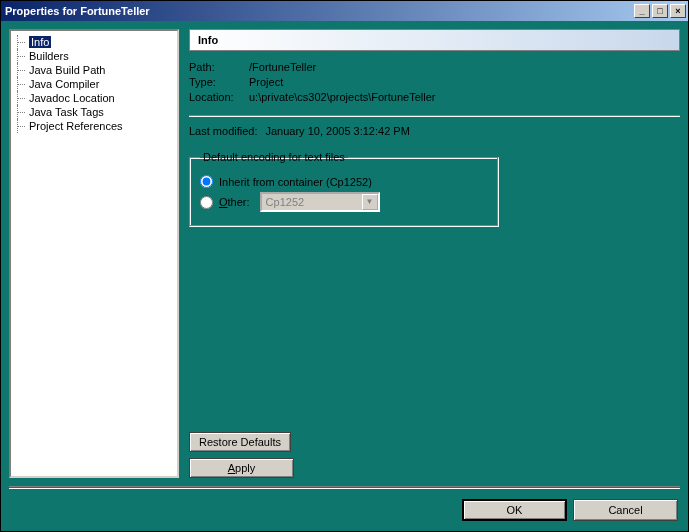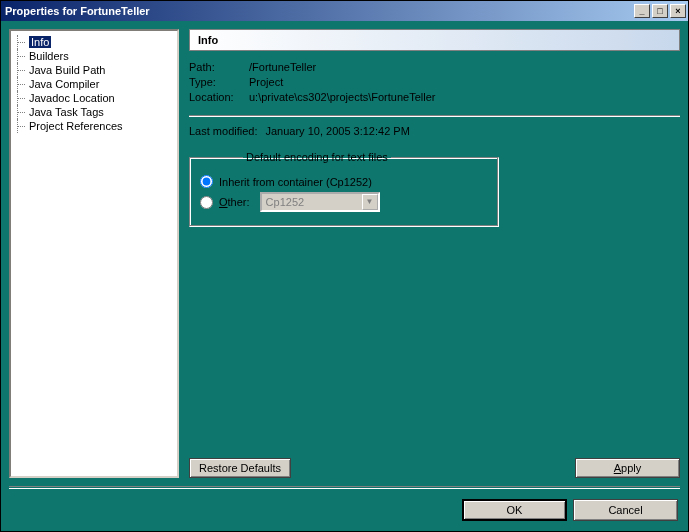--- a/index.html
+++ b/index.html
@@ -124,21 +124,20 @@
   border-left-color: #808080;
   border-right-color: #fff;
   border-bottom-color: #fff;
   box-shadow: inset -1px -1px 0 #808080, inset 1px 1px 0 #fff;
   padding: 8px 10px 10px 10px;
   margin: 0;
   width: 310px;
 }
 fieldset legend {
   padding: 0 3px;
-  margin-left: 43px;
 }
 .radio-row {
   display: flex;
   align-items: center;
   margin: 4px 0;
   gap: 6px;
 }
 .radio-row input[type=radio] { margin: 0; }
 .encoding-select {
   width: 120px;
@@ -159,20 +158,21 @@
   text-align: center;
   font-size: 8px;
   line-height: 14px;
 }
 .panel-buttons {
   margin-top: auto;
   display: flex;
   justify-content: space-between;
   gap: 6px;
   padding-top: 8px;
+  flex-direction: column;
 }
 .dialog-buttons {
   display: flex;
   justify-content: flex-end;
   gap: 6px;
   padding: 12px 2px 2px 2px;
   border-top: 1px solid #808080;
   margin-top: 8px;
   position: relative;
 }

